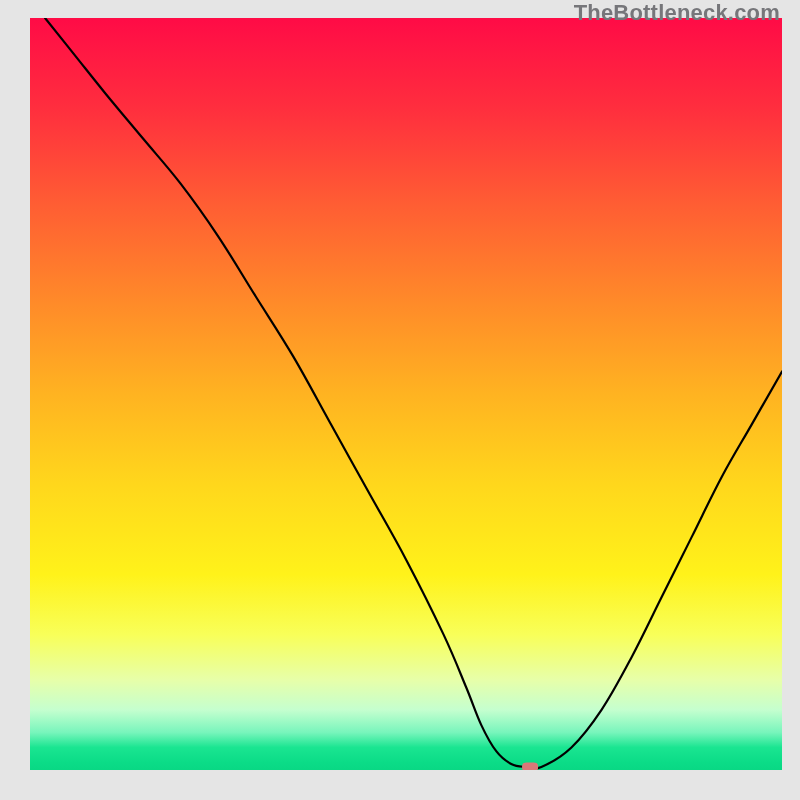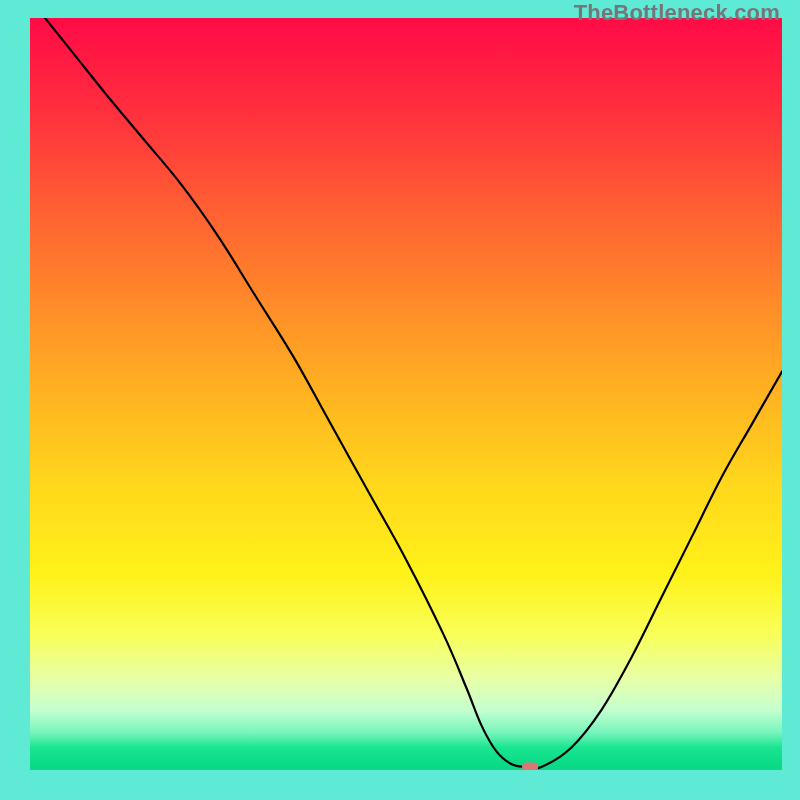--- a/index.html
+++ b/index.html
@@ -7,21 +7,21 @@
     padding: 0;
     width: 800px;
     height: 800px;
     background: #000;
     overflow: hidden;
   }
   .frame {
     position: relative;
     width: 800px;
     height: 800px;
-    background: #5eead4;
+    background: #e5e5e5;
   }
   .plot-area {
     position: absolute;
     left: 30px;
     top: 18px;
     width: 752px;
     height: 752px;
     background: linear-gradient(to bottom,
       #ff0b46 0%,
       #ff2e3e 12%,

